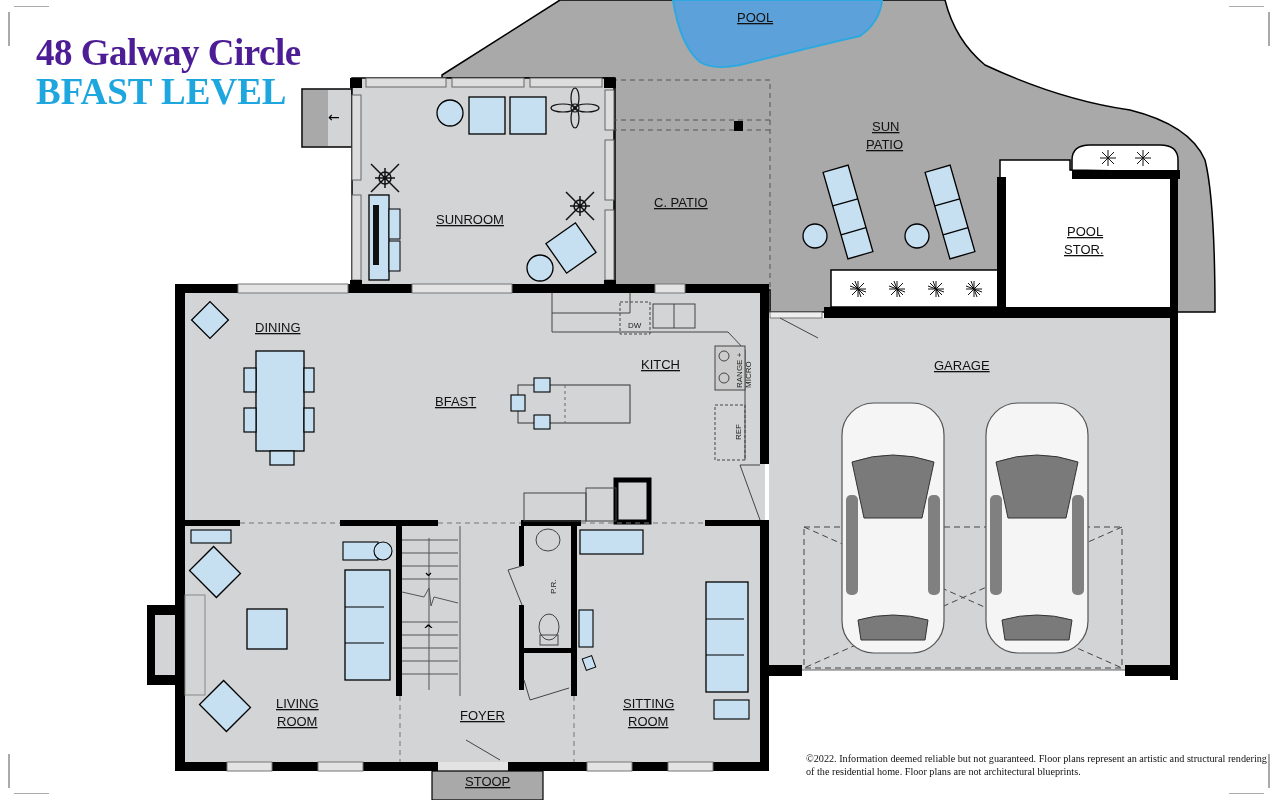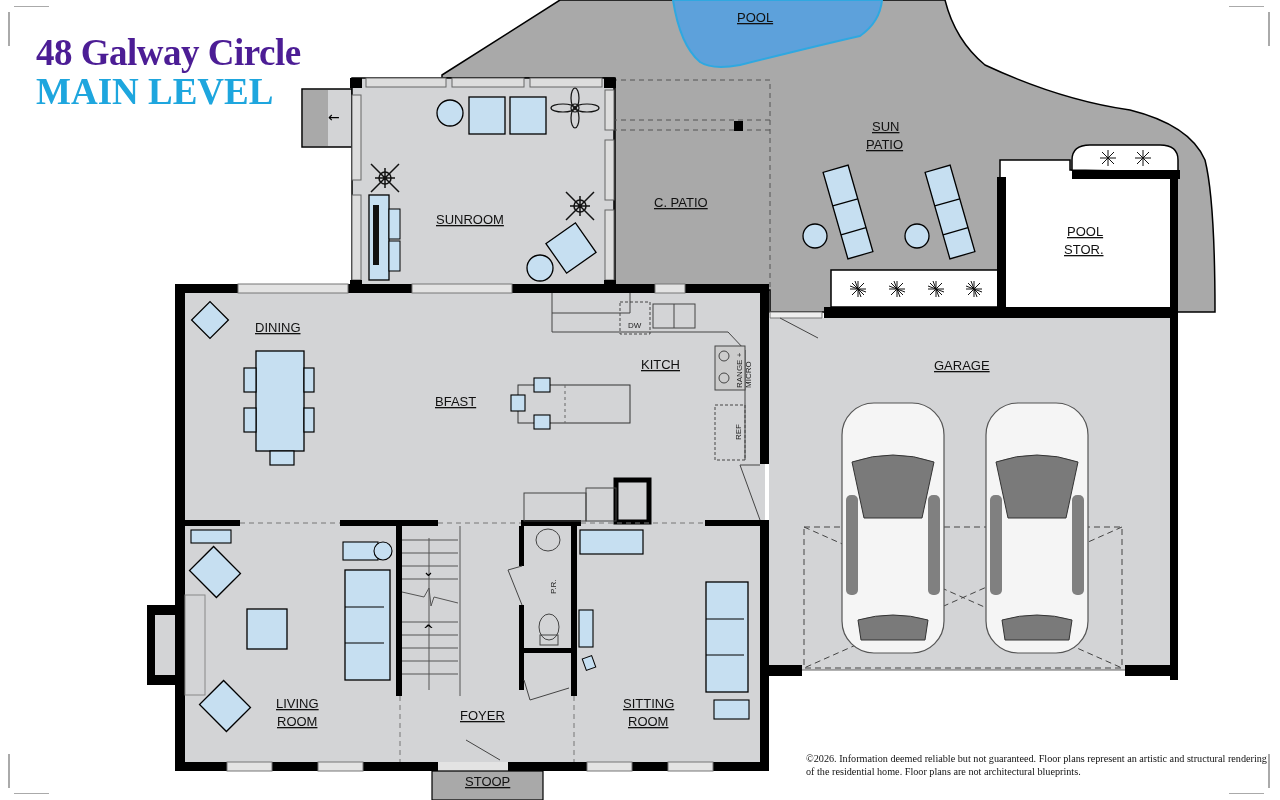--- a/index.html
+++ b/index.html
@@ -301,16 +301,16 @@
     <rect x="990" y="495" width="12" height="100" rx="5" fill="#808080"></rect>
     <rect x="1072" y="495" width="12" height="100" rx="5" fill="#808080"></rect>
   </g>
   <text class="lbl-s" x="934" y="370">GARAGE</text>
 
   <path d="M740 465 L760 520 M740 465 L760 465" stroke="#444" fill="none"></path>
 </svg>
 
 <div class="title">
   <span class="t1">48 Galway Circle</span>
-  <span class="t2">MAIN LEVEL</span>
+  <span class="t2">BFAST LEVEL</span>
 </div>
 
-<div class="disclaimer">©2026. Information deemed reliable but not guaranteed. Floor plans represent an artistic and structural rendering of the residential home. Floor plans are not architectural blueprints.</div>
+<div class="disclaimer">©2022. Information deemed reliable but not guaranteed. Floor plans represent an artistic and structural rendering of the residential home. Floor plans are not architectural blueprints.</div>
 
 </body></html>

